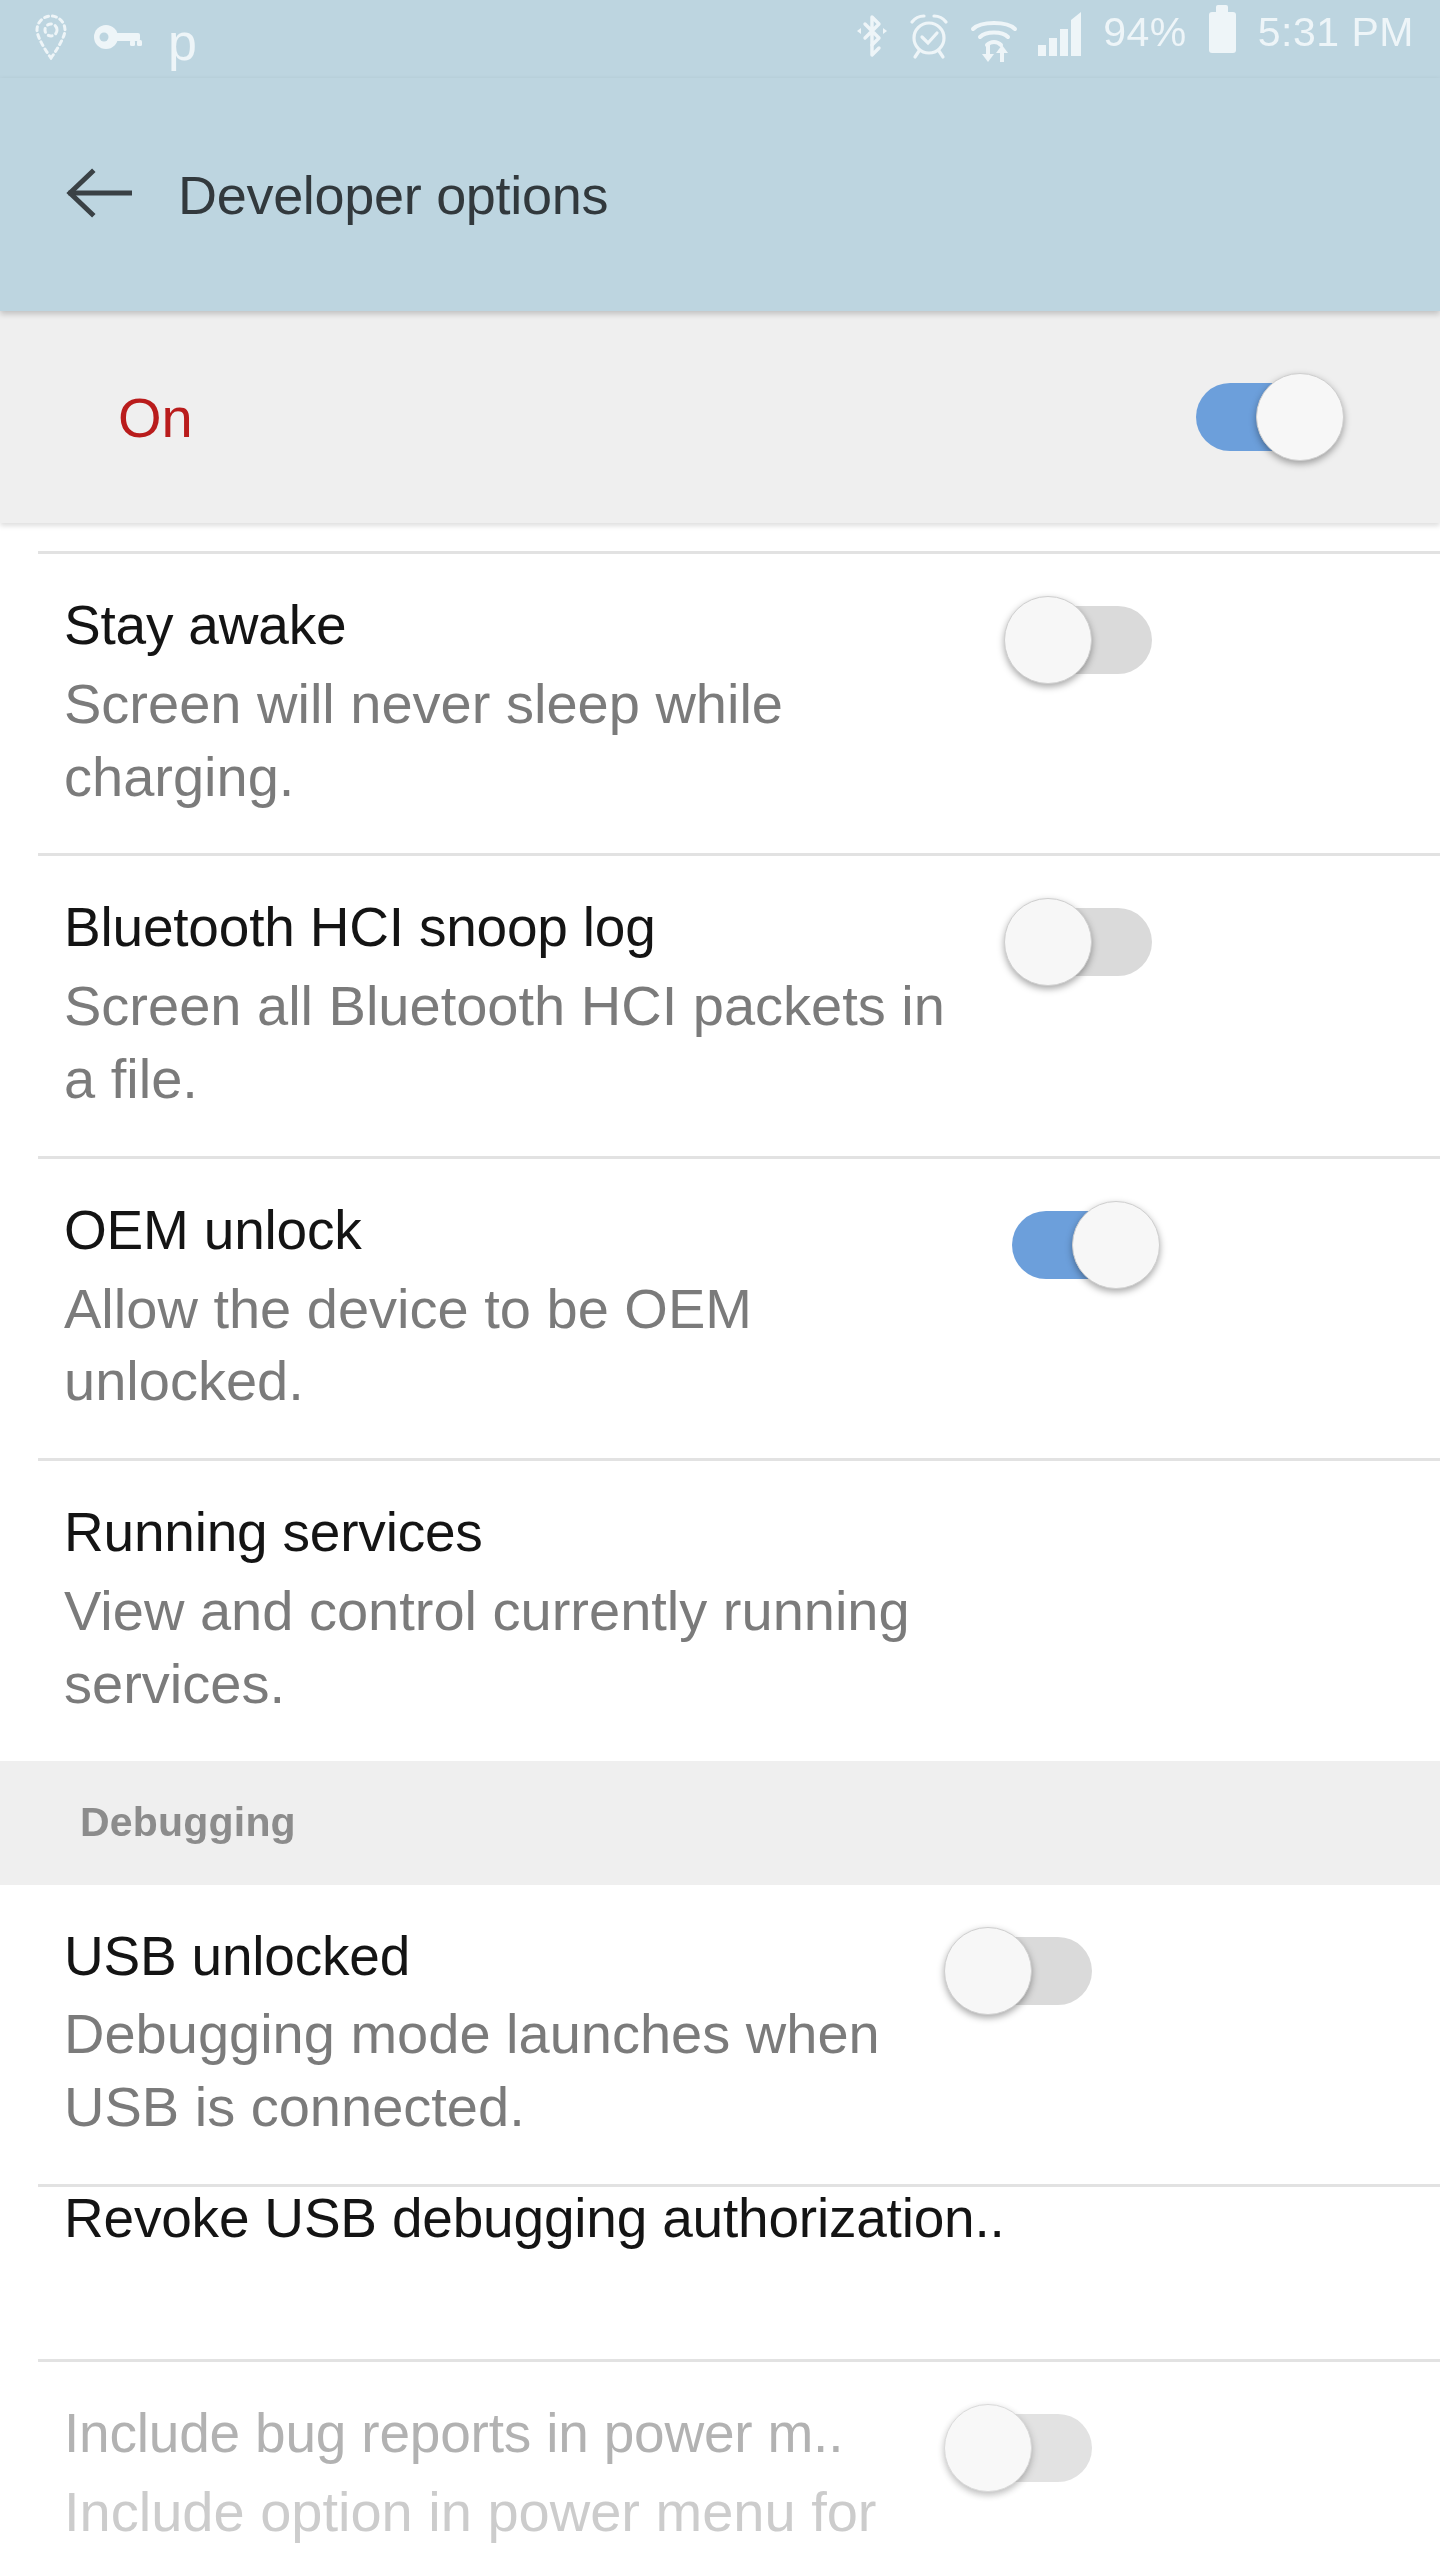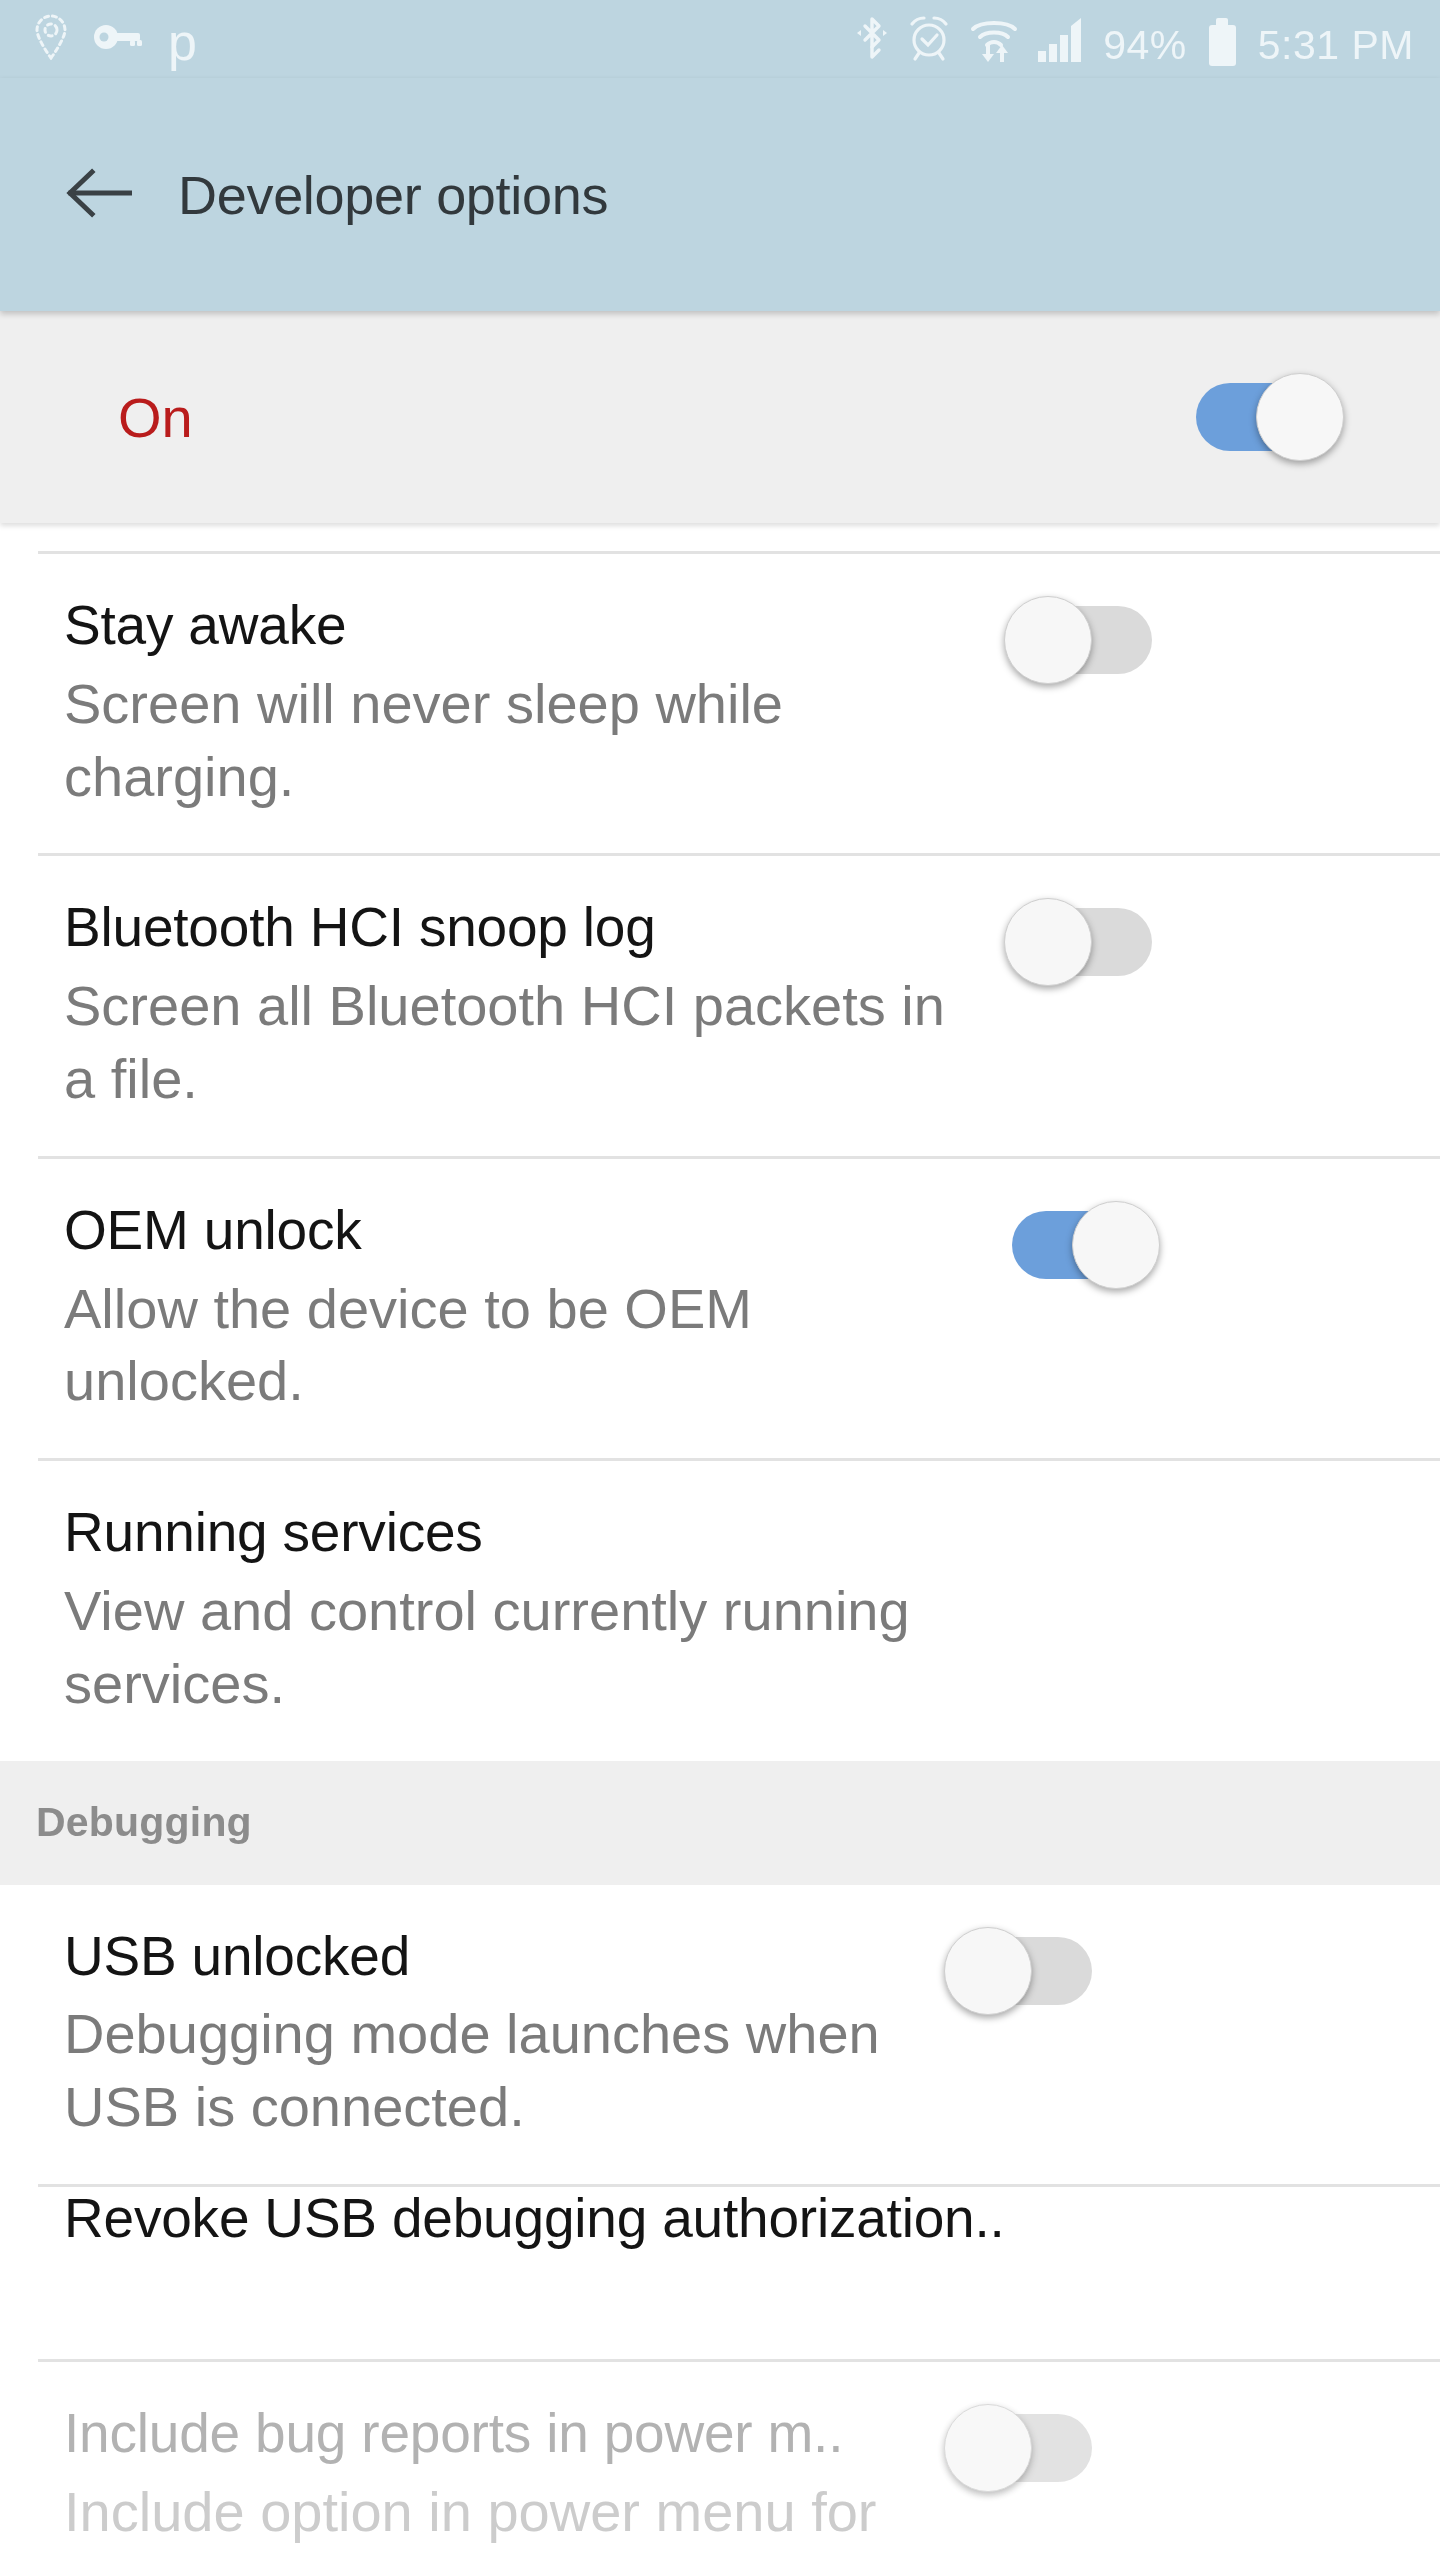--- a/index.html
+++ b/index.html
@@ -13,21 +13,21 @@
   
   .statusbar{
     position:relative;
     height:78px; width:1440px;
     background:#bdd5e0;
     display:flex; align-items:center;
     padding:0 26px 0 34px;
     color:#eef5f8;
   }
   .sb-left{ display:flex; align-items:center; gap:26px; }
-  .sb-right{ margin-left:auto; display:flex; align-items:flex-end; gap:18px; }
+  .sb-right{ margin-left:auto; display:flex; align-items:flex-start; gap:18px; }
   .sb-ic{ display:block; }
   .sb-text{
     font-size:41px; letter-spacing:.5px;
     color:#eef5f8; line-height:1;
     font-weight:400;
   }
   .glyph-p{
     font-size:52px; line-height:0.82; font-weight:400;
     color:#eef5f8; display:block; transform:translateY(3px);
   }
@@ -105,21 +105,21 @@
     width:1402px; height:3px;
     background:#e2e2e2;
     margin-left:38px;
   }
 
   
   .section-head{
     width:1440px; height:124px;
     background:#efefef;
     display:flex; align-items:center;
-    padding-left:36px;
+    padding-left:80px;
   }
   .section-head-label{
     font-size:41px; color:#8c8c8c; font-weight:700;
     letter-spacing:.2px;
   }
 
   
   .switch{
     position:relative; flex:0 0 auto;
     width:156px; height:92px;

